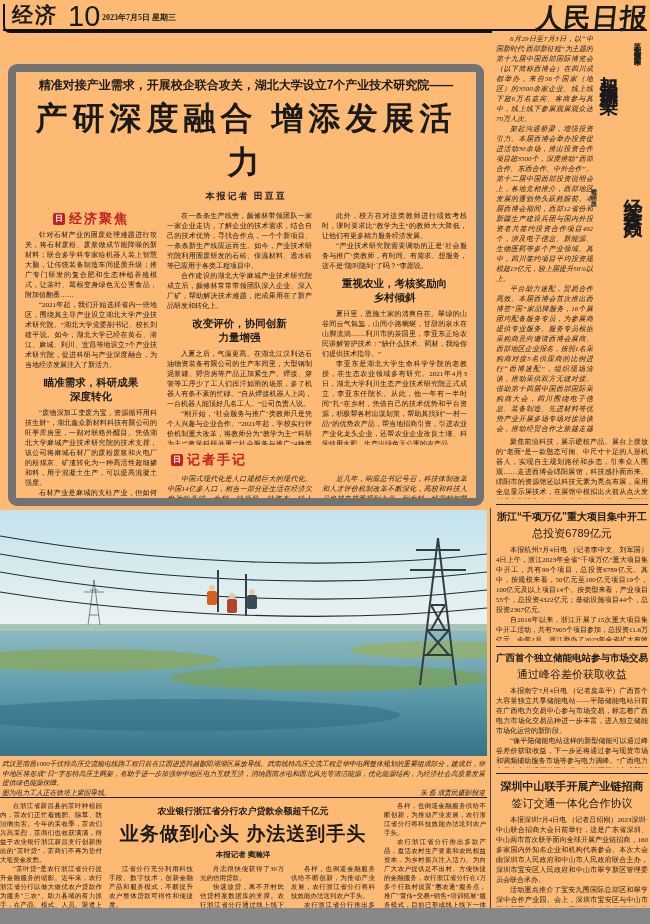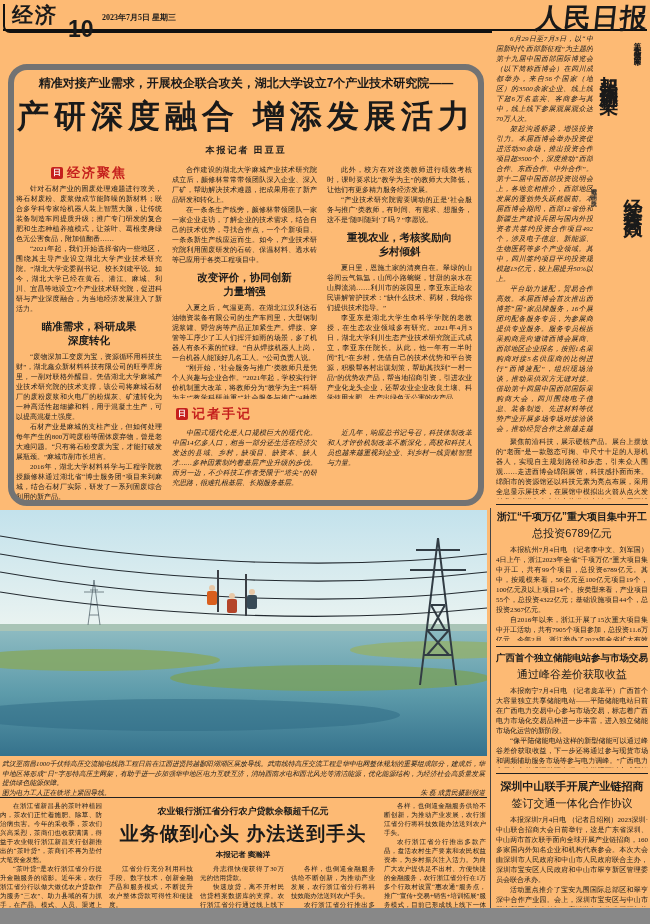--- a/index.html
+++ b/index.html
@@ -5,26 +5,26 @@
   html,body{margin:0;padding:0;}
   body{background:#888;}
   #page{position:relative;width:650px;height:908px;background:#fdba74;color:#1a1a1a;
         font-family:"Liberation Serif", serif;overflow:hidden;margin:0 auto;}
   
   .hdr{position:absolute;left:0;top:0;width:650px;height:32px;}
   .hdr-tab{position:absolute;left:3px;top:4px;width:487px;height:27px;
            border-left:2px solid #111;border-bottom:2px solid #111;border-bottom-left-radius:7px;}
   .hdr-rule{position:absolute;left:3px;top:29px;width:644px;border-top:2px solid #111;}
   .sec{position:absolute;left:12px;top:1px;font-family:"Liberation Sans",sans-serif;font-weight:bold;font-size:21px;letter-spacing:2px;}
-  .pageno{position:absolute;left:68px;top:16px;font-family:"Liberation Sans",sans-serif;font-weight:bold;font-size:23px;}
+  .pageno{position:absolute;left:68px;top:0px;font-family:"Liberation Sans",sans-serif;font-weight:normal;font-size:29px;}
   .pdate{position:absolute;left:102px;top:12px;font-size:8px;font-weight:bold;}
   .masthead{position:absolute;right:2px;top:0px;font-size:27px;font-weight:bold;transform:skewX(-6deg);letter-spacing:1px;}
   
-  .redbox{position:absolute;left:8px;top:64px;width:476px;height:442px;border:6px solid #737373;border-radius:19px;
-          padding:5px 2px;box-sizing:border-box;overflow:hidden;}
+  .redbox{position:absolute;left:8px;top:64px;width:476px;height:442px;border:8px solid #737373;border-radius:9px;
+          padding:5px 9px;box-sizing:border-box;overflow:hidden;}
   .kicker{text-align:center;font-weight:bold;font-size:12px;font-family:"Liberation Sans",sans-serif;}
   .bigtitle{text-align:center;font-weight:bold;font-size:32px;letter-spacing:5px;font-family:"Liberation Sans",sans-serif;margin-top:3px;}
   .byline{text-align:center;font-size:9px;font-weight:bold;margin-top:5px;letter-spacing:2px;}
   .colwrap{display:flex;gap:10px;margin-top:8px;}
   .ncol{font-size:7px;line-height:10px;text-align:justify;overflow:hidden;}
   .ncol p, .rcol p, .mini p{margin:0;text-indent:2em;}
   .c1{width:146px;height:356px;}
   .crt{width:300px;}
   .c23{display:flex;gap:10px;}
   .c2,.c3{width:145px;height:234px;}
@@ -111,22 +111,22 @@
         <div>
             <p>“废物深加工变废为宝，资源循环用科技生财”，湖北鑫众新材料科技有限公司的旺季库房里，一副对联格外醒目。凭借湖北大学麻城产业技术研究院的技术支撑，该公司将麻城石材厂的废粉废浆和火电厂的粉煤灰、矿渣转化为一种高活性超细掺和料，用于混凝土生产，可以提高混凝土强度。</p>
             <p>石材产业是麻城的支柱产业，但如何处理每年产生的800万吨废粉等固体废弃物，曾是老大难问题。“只有将石粉变废为宝，才能打破发展瓶颈。”麻城市副市长坦言。</p>
             <p>2016年，湖北大学材料科学与工程学院教授颜修林通过湖北省“博士服务团”项目来到麻城，结合石材厂实际，研发了一系列固废综合利用的新产品。</p>
           </div>
       </div>
       <div class="crt">
         <div class="c23">
           <div class="ncol c2">
             <div>
+                <p>在一条条生产线旁，颜修林带领团队一家一家企业走访，了解企业的技术需求，结合自己的技术优势，寻找合作点，一个个新项目、一条条新生产线应运而生。如今，产业技术研究院利用固废研发的石砖、保温材料、透水砖等已应用于各类工程项目中。</p>
                 <p>合作建设的湖北大学麻城产业技术研究院成立后，颜修林常常带领团队深入企业、深入厂矿，帮助解决技术难题，把成果用在了新产品研发和转化上。</p>
-                <p>在一条条生产线旁，颜修林带领团队一家一家企业走访，了解企业的技术需求，结合自己的技术优势，寻找合作点，一个个新项目、一条条新生产线应运而生。如今，产业技术研究院利用固废研发的石砖、保温材料、透水砖等已应用于各类工程项目中。</p>
               </div>
             <div class="subhead">
               <span>改变评价，协同创新</span><br>
               <span>力量增强</span>
             </div>
             <div>
                 <p>入夏之后，气温更高。在湖北江汉利达石油物资装备有限公司的生产车间里，大型钢制泥浆罐、野营房等产品正加紧生产。焊接、穿管等工序少了工人们挥汗如雨的场景，多了机器人有条不紊的忙碌。“自从焊接机器人上岗，一台机器人能顶好几名工人。”公司负责人说。</p>
                 <p>“刚开始，‘社会服务与推广’类教师只是凭个人兴趣与企业合作。”2021年起，学校实行评价机制重大改革，将教师分为“教学为主”“科研为主”“教学科研并重”“社会服务与推广”4种类型，这类教师评聘职称时，必须有企业科技成果转化、产业技术研究院服务年限等硬指标。</p>
               </div>
           </div>

